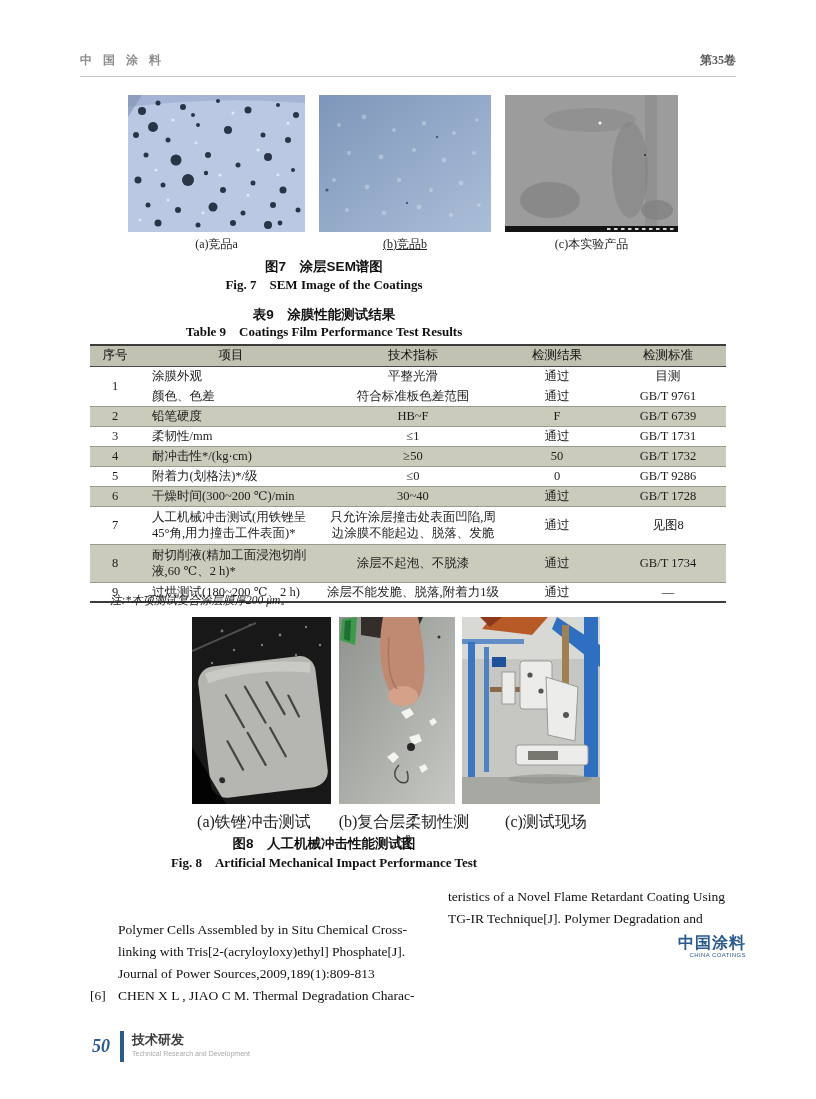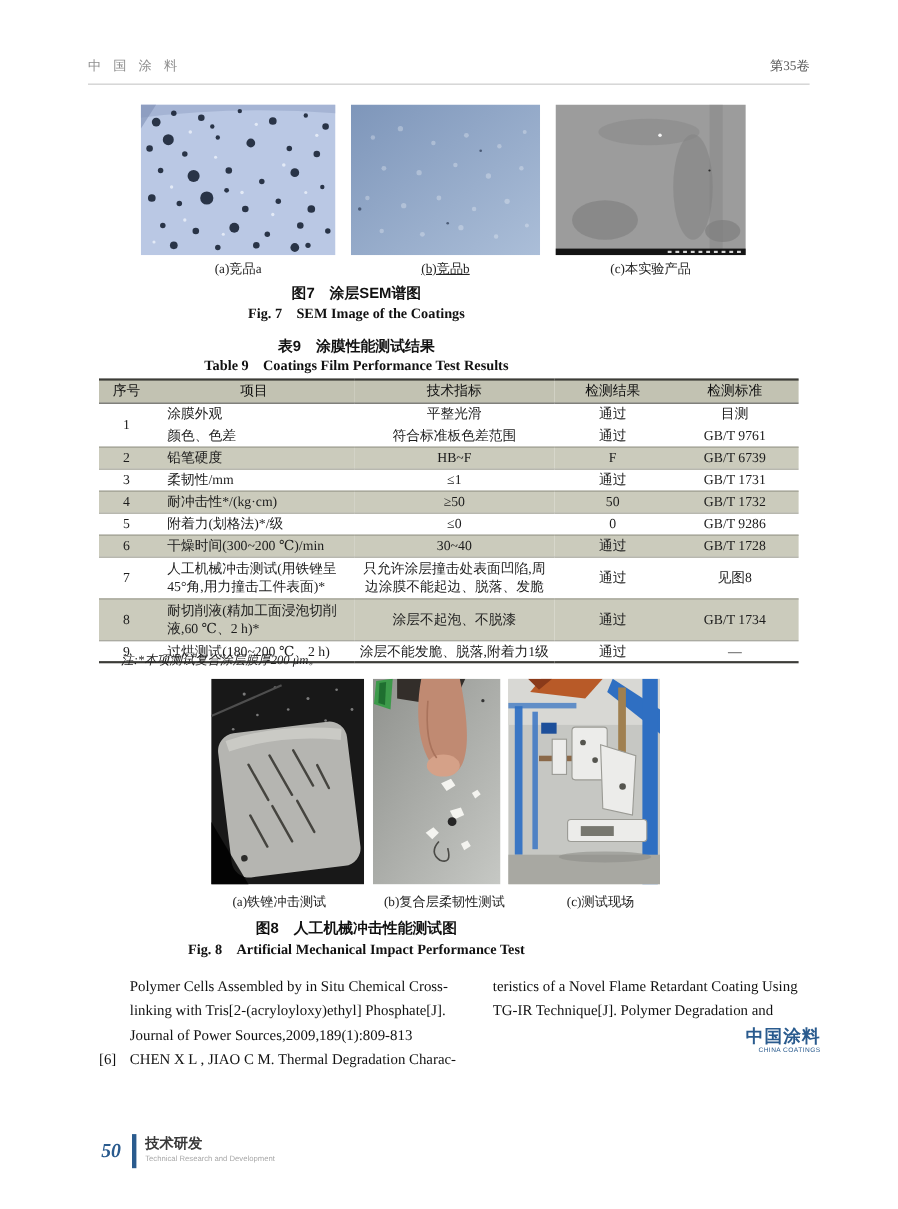--- a/index.html
+++ b/index.html
@@ -7,20 +7,21 @@
   .page {
     position:relative; width:816px; height:1099px; background:#fff; overflow:hidden;
     font-family:"Liberation Serif","DejaVu Serif",serif; color:#1c1c1c;
   }
   
   .running-head {
     position:absolute; top:52px; left:80px; width:656px;
     display:flex; justify-content:space-between; align-items:flex-end;
     border-bottom:1px solid #c6c6c6; padding-bottom:7px;
     font-size:12px;
+    font-weight:bold;
   }
   .running-head .journal { color:#8e8e8e; letter-spacing:4px; }
   .running-head .volume  { color:#5a5a5a; }
 
   
   .fig7-row { position:absolute; top:95px; left:128px; width:550px; display:flex; justify-content:space-between; }
   .fig7-row svg { display:block; }
   .fig7-labels { position:absolute; top:236px; left:128px; width:550px; display:flex; justify-content:space-between; font-size:12px; color:#222; }
   .fig7-labels span { display:inline-block; text-align:center; }
   .fig7-labels .l1 { width:177px; } .fig7-labels .l2 { width:172px;text-decoration:underline; } .fig7-labels .l3 { width:173px; }
@@ -57,29 +58,29 @@
   table.t9 tr.sep td { border-top:1px solid #9a9a8e; }
   table.t9 tr.shade td { background:#cbcbbc; }
   table.t9 tr.h20 td { height:20px; }
   table.t9 tr.h38 td { height:38px; }
 
   .tbl-note { position:absolute; top:593px; left:110px; font-size:11.5px; font-style:italic; color:#222; }
 
   
   .fig8-row { position:absolute; top:617px; left:192px; width:408px; display:flex; justify-content:space-between; }
   .fig8-row svg { display:block; }
-  .fig8-labels { position:absolute; top:812px; left:177px; width:438px; display:flex; justify-content:center; font-size:12px; color:#222; }
+  .fig8-labels { position:absolute; top:812px; left:177px; width:438px; display:flex; justify-content:center; font-size:16px; color:#222; }
   .fig8-labels span { display:inline-block; text-align:center; }
   .fig8-labels .l1 { width:154px; } .fig8-labels .l2 { width:146px; } .fig8-labels .l3 { width:138px; }
   .fig8-cap-zh { top:835px; }
   .fig8-cap-en { top:854px; }
 
   
   .refs { position:absolute; top:886px; left:90px; width:660px; display:flex; font-size:13.5px; line-height:22px; color:#111; }
-  .refs .col-left  { width:328px; }
+  .refs .col-left  { width:328px;margin-top:33px; }
   .refs .col-right { width:302px; margin-left:30px; }
   .refs .cont { padding-left:28px; }
   .refs .refline { display:flex; }
   .refs .marker { width:28px; flex:0 0 28px; }
   .brand { margin-top:5px; text-align:right; color:#2a5b8e; line-height:1.05; padding-right:4px; }
   .brand .zh { font-family:"Liberation Sans","DejaVu Sans",sans-serif; font-weight:bold; font-size:16px; letter-spacing:1px; }
   .brand .en { font-family:"Liberation Sans","DejaVu Sans",sans-serif; font-size:6px; letter-spacing:.4px; }
 
   
   .footer { position:absolute; top:1031px; left:92px; display:flex; align-items:flex-start; }

